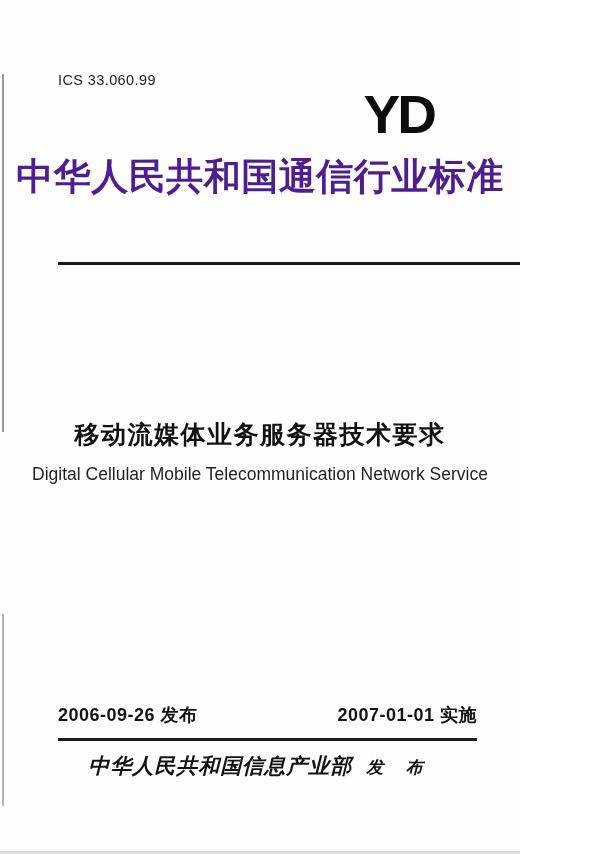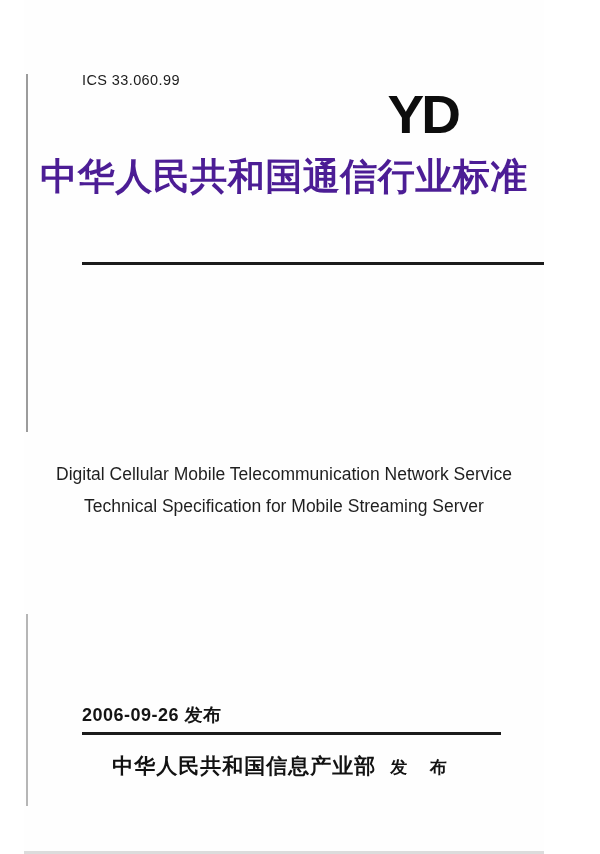--- a/index.html
+++ b/index.html
@@ -8,21 +8,20 @@
     background: #ffffff;
   }
   .page {
     position: relative;
     width: 520px;
     height: 854px;
     background: #fefefe;
     overflow: hidden;
     font-family: "Liberation Sans", sans-serif;
     color: #161616;
-    margin-left: 24px;
   }
   .abs { position: absolute; }
 
   .ics-code {
     left: 58px;
     top: 72px;
     font-size: 14.5px;
     letter-spacing: 0.4px;
     color: #1c1c1c;
   }
@@ -89,33 +88,34 @@
     left: 58px;
     right: 43px;
     top: 703px;
     display: flex;
     justify-content: space-between;
     align-items: flex-end;
     font-size: 18px;
     font-weight: bold;
     letter-spacing: 0.5px;
     color: #141414;
-    padding-bottom: 5px;
+    padding-bottom: 11px;
     border-bottom: 3px solid #1b1b1b;
   }
   .publisher-line {
     left: 0;
     right: 0;
     top: 752px;
     text-align: center;
     font-size: 21px;
     font-weight: bold;
     letter-spacing: 1px;
     color: #121212;
     white-space: nowrap;
+    font-style: italic;
   }
   .publisher-suffix {
     font-size: 17px;
     margin-left: 14px;
     letter-spacing: 9px;
   }
 
   
   .edge-artifact-a {
     left: 2px;
@@ -149,27 +149,28 @@
   <div class="abs ics-code">ICS 33.060.99</div>
 
   <div class="abs logo">YD</div>
 
   <div class="abs main-title">中华人民共和国通信行业标准</div>
 
 
   <div class="abs rule-top"></div>
 
 
+  <div class="abs doc-title-zh zh-line2">移动流媒体业务服务器技术要求</div>
 
   <div class="abs doc-title-en en-line1">Digital Cellular Mobile Telecommunication Network Service</div>
 
-  <div class="abs doc-title-en en-line2">Technical Specification for Mobile Streaming Server</div>
 
   <div class="abs dates-row">
     <span>2006-09-26 发布</span>
+    <span>2007-01-01 实施</span>
   </div>
 
   <div class="abs publisher-line">
     <span>中华人民共和国信息产业部</span><span class="publisher-suffix">发 布</span>
   </div>
 
   <div class="abs edge-artifact-a"></div>
   <div class="abs edge-artifact-b"></div>
   <div class="abs bottom-strip"></div>
 

